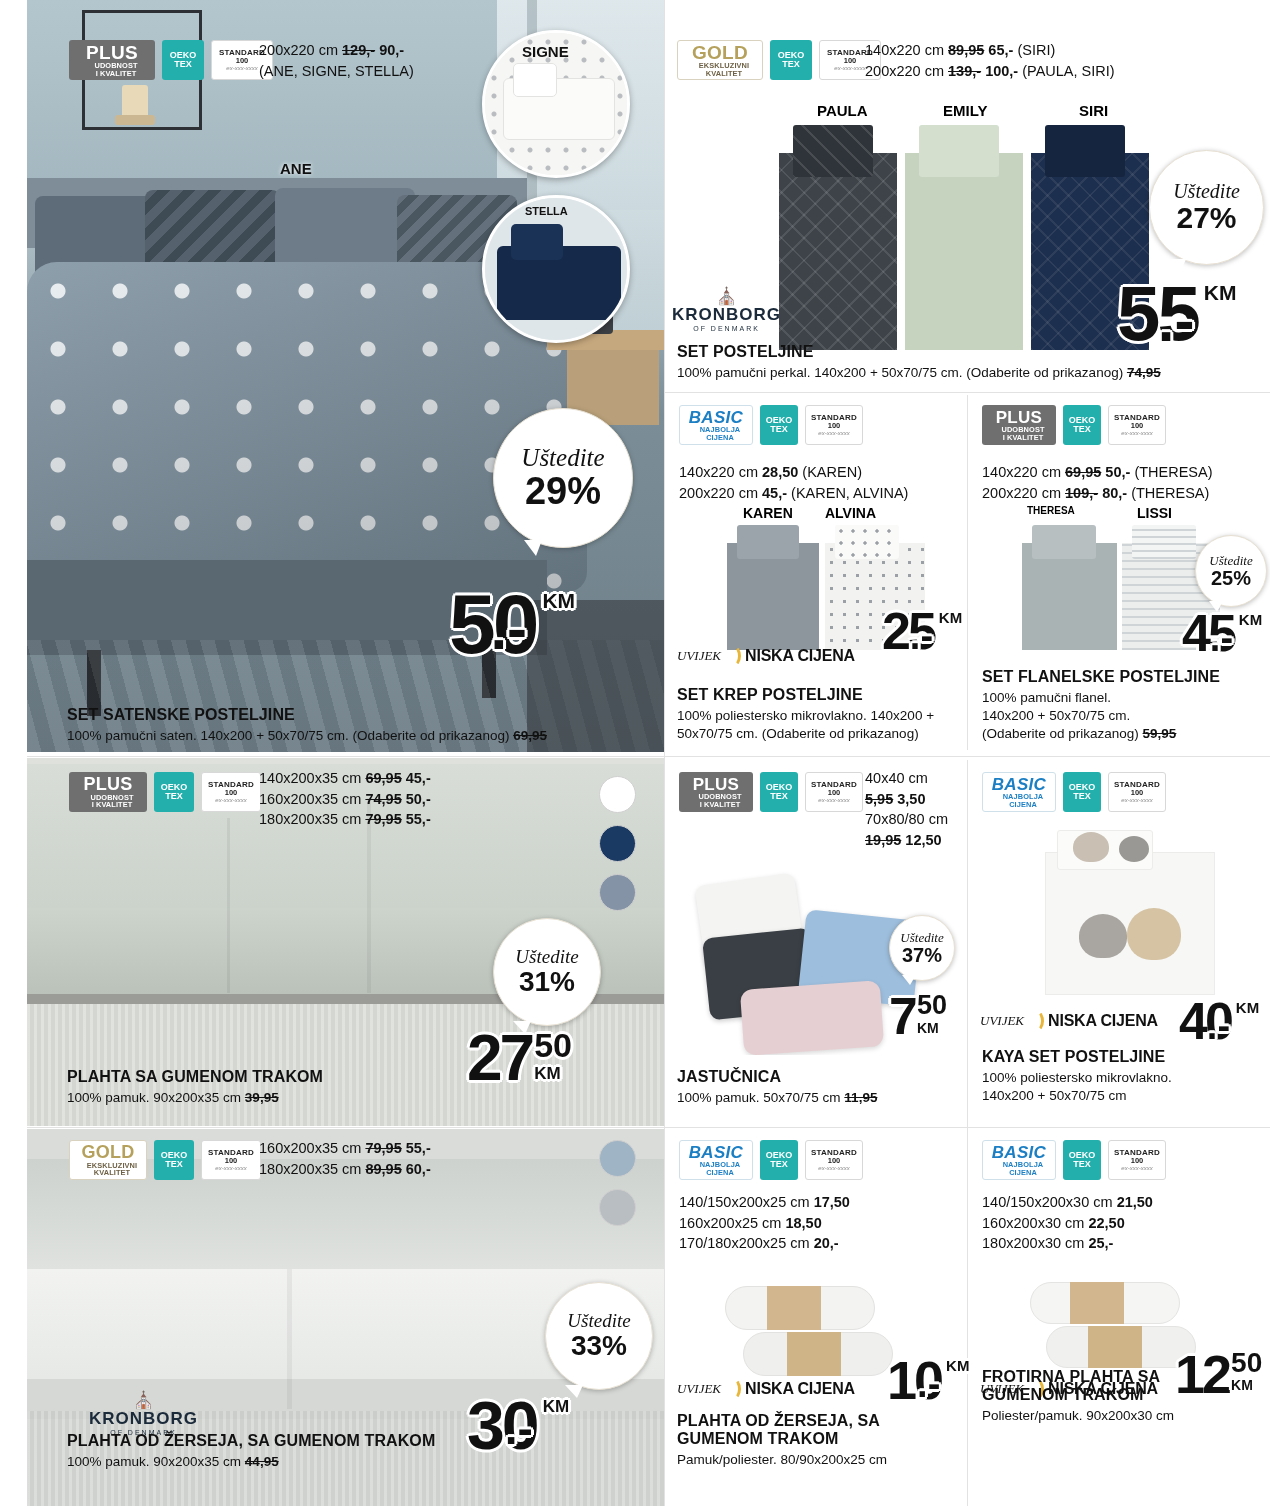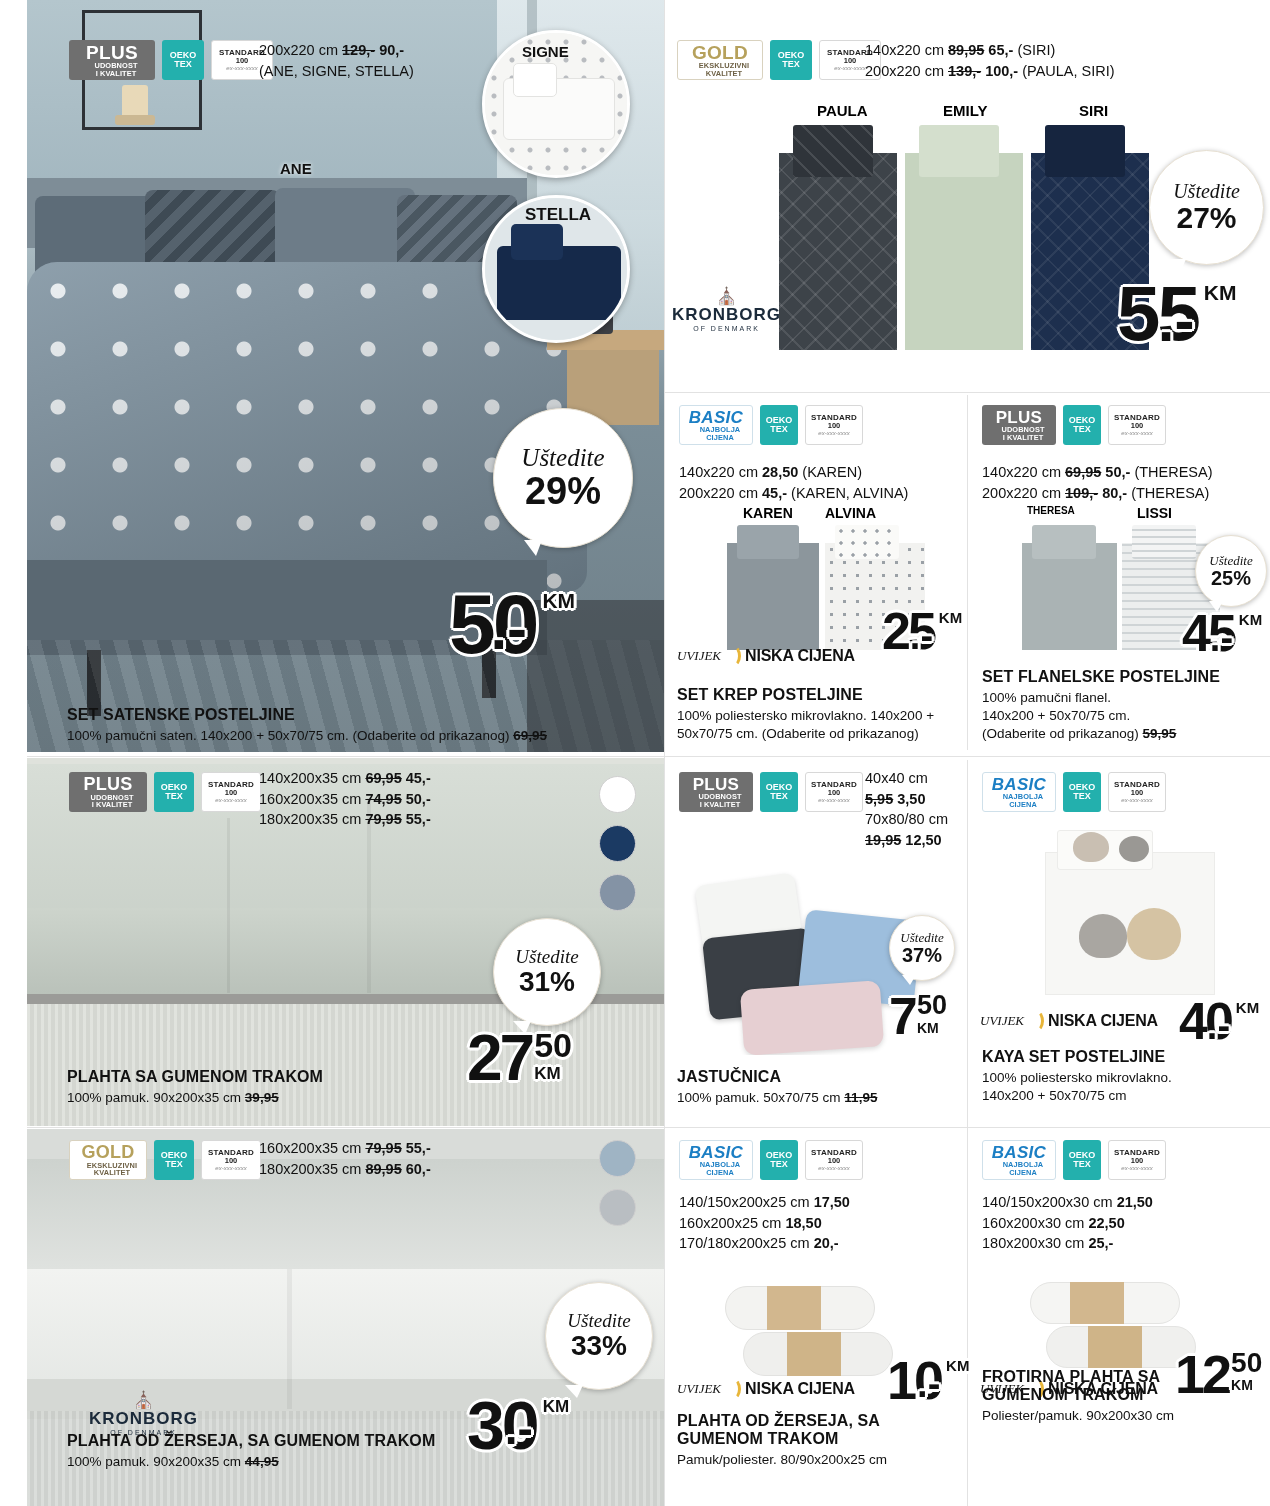--- a/index.html
+++ b/index.html
@@ -198,21 +198,21 @@
     <div style="position:absolute;left:18px;top:45px;width:112px;height:62px;background:#fbfbfa;border-radius:6px;border:1px solid #e3e3e1;"></div>
     <div style="position:absolute;left:28px;top:30px;width:44px;height:34px;background:#fff;border-radius:5px;border:1px solid #e3e3e1;"></div>
   </div>
   <div style="position:absolute;left:495px;top:43px;font-size:15px;font-weight:bold;color:#111;">SIGNE</div>
 
   <div style="position:absolute;left:455px;top:195px;width:148px;height:148px;border-radius:50%;overflow:hidden;border:3px solid #fff;box-shadow:0 2px 6px rgba(0,0,0,.3);background:#e9eef0;">
     <div style="position:absolute;inset:0;background:#dfe6e9;"></div>
     <div style="position:absolute;left:12px;top:48px;width:124px;height:74px;background:#15294a;border-radius:6px;"></div>
     <div style="position:absolute;left:26px;top:26px;width:52px;height:36px;background:#1b3257;border-radius:5px;"></div>
   </div>
-  <div style="position:absolute;left:498px;top:205px;font-size:17px;font-weight:bold;color:#111;">STELLA</div>
+  <div style="position:absolute;left:498px;top:205px;font-size:11px;font-weight:bold;color:#111;">STELLA</div>
 
   <div class="bubble" style="left:466px;top:408px;width:140px;height:140px;">
     <div class="t1">Uštedite</div>
     <div class="t2">29%</div>
     <div class="tail"></div>
   </div>
 
   <div class="bigprice" style="left:422px;top:590px;">
     <span class="num">50</span>
     <span class="sup">
@@ -291,20 +291,26 @@
   </div>
 
   <div class="bigprice" style="left:1090px;top:282px;">
     <span class="num" style="font-size:78px;text-align:center;">55</span>
     <span class="sup">
       <span class="km" style="margin-left:4px;">KM</span>
       <span class="dash" style="margin-left:-42px;">.-</span>
     </span>
   </div>
 
+  <div style="position:absolute;left:650px;top:343px;width:580px;">
+    <div class="prodtitle">SET POSTELJINE</div>
+    <div class="proddesc" style="margin-top:3px;">
+      <span>100% pamučni perkal. 140x200 + 50x70/75 cm. (Odaberite od prikazanog) </span><b class="strike">74,95</b>
+    </div>
+  </div>
 
   <div style="position:absolute;left:652px;top:405px;" class="badge-row">
     <div class="badge basic" style="width:74px;">
       <div class="b-top" style="font-size:17px;">BASIC</div>
       <div class="b-sub">NAJBOLJA</div>
       <div class="b-sub">CIJENA</div>
     </div>
     <div class="oeko" style="width:38px;">
       <div>OEKO</div>
       <div>TEX</div>

